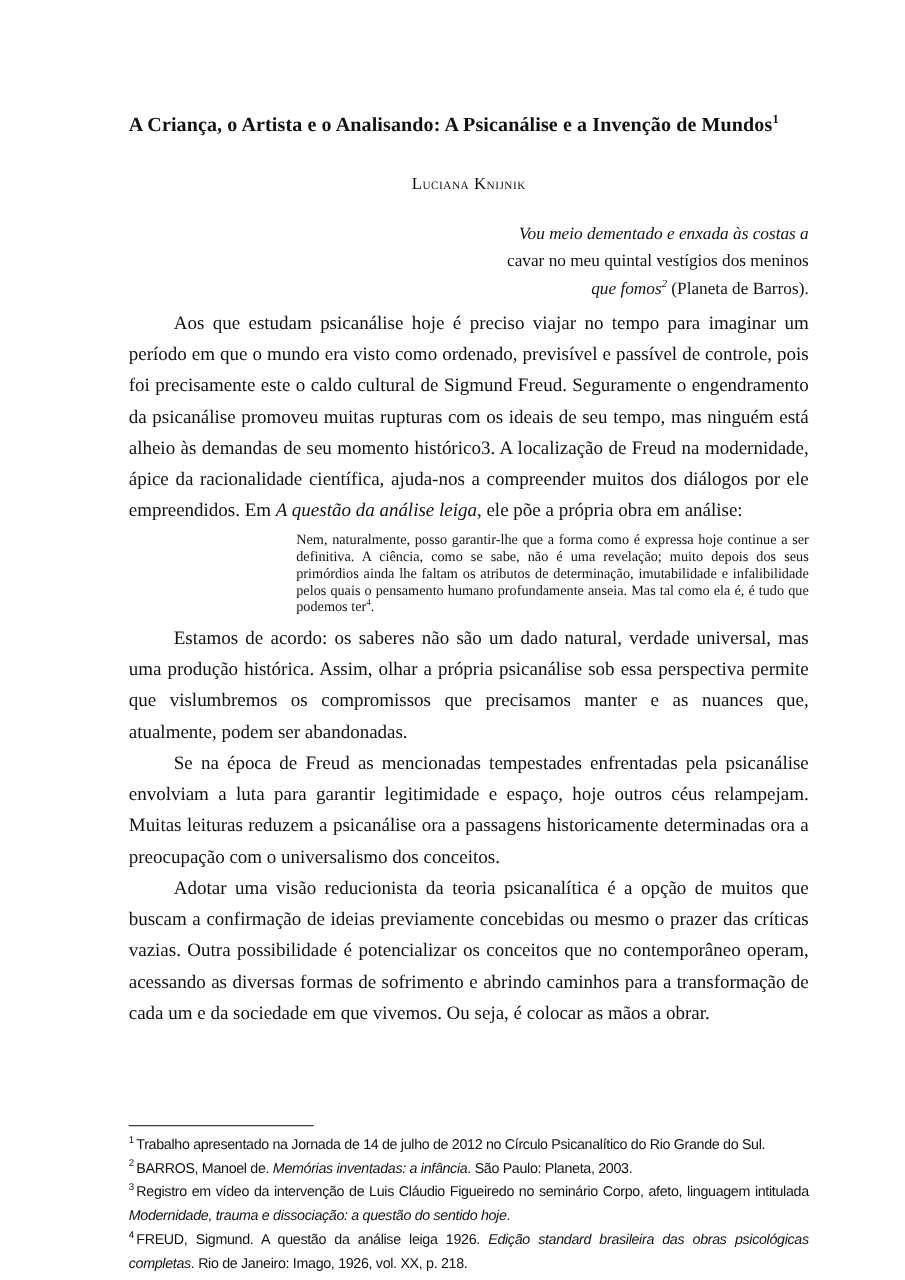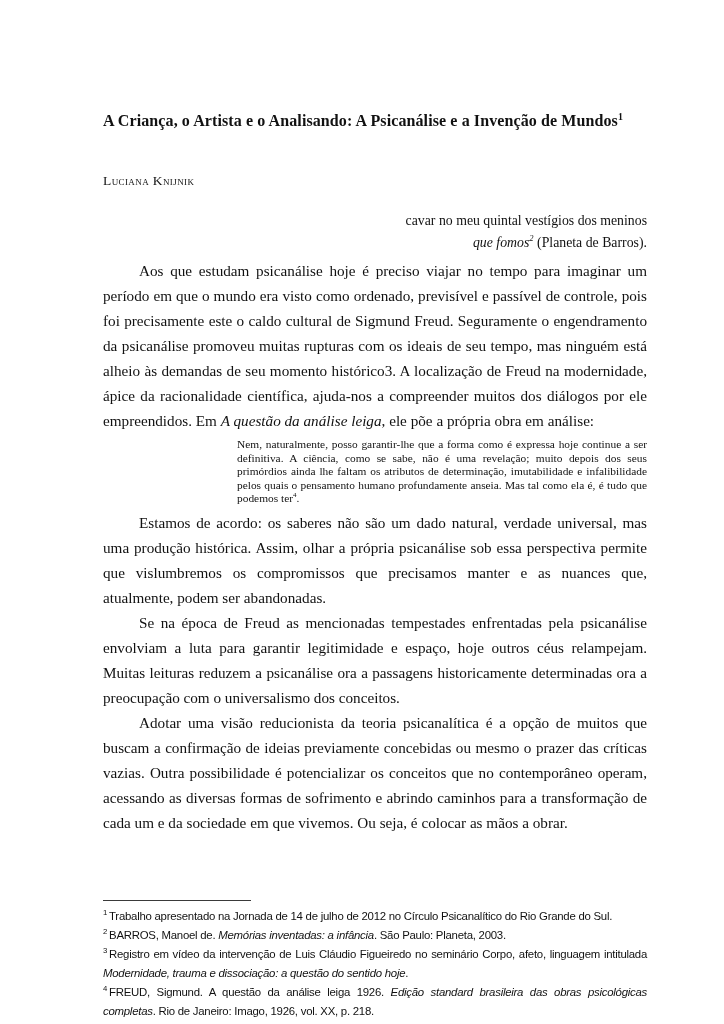--- a/index.html
+++ b/index.html
@@ -9,36 +9,36 @@
     height: 1024px;
     margin: 0 auto;
     background: #ffffff;
     color: #111111;
     font-family: "Liberation Serif", serif;
     overflow: hidden;
   }
   .content {
     position: absolute;
     left: 103px;
-    top: 112px;
+    top: 92px;
     width: 544px;
   }
   .doc-title {
     font-size: 16px;
     font-weight: bold;
     white-space: nowrap;
     letter-spacing: 0.1px;
   }
   .doc-title sup, .rich sup {
     font-size: 0.62em;
     line-height: 0;
   }
   .author {
-    margin-top: 43px;
-    text-align: left;
+    margin-top: 29px;
+    text-align: center;
     font-variant: small-caps;
     font-size: 13.5px;
     letter-spacing: 0.4px;
   }
   .epigraph {
     margin-top: 21px;
     text-align: right;
     font-size: 13.8px;
     line-height: 22px;
   }
@@ -93,20 +93,21 @@
 <body>
 
 <div class="page">
   <div class="content">
 
     <div class="doc-title"><span>A Criança, o Artista e o Analisando: A Psicanálise e a Invenção de Mundos</span><sup>1</sup></div>
 
     <div class="author">Luciana Knijnik</div>
 
     <div class="epigraph">
+      <div class="ep-line rich"><span style="font-style: italic;">Vou meio dementado e enxada às costas a</span></div>
       <div class="ep-line rich"><span style="">cavar no meu quintal vestígios dos meninos</span></div>
       <div class="ep-line rich"><span style="font-style: italic; text-align: right;">que fomos</span><sup style="font-style: italic;">2</sup><span> (Planeta de Barros).</span></div>
     </div>
 
     <p class="body-para first rich"><span>Aos que estudam psicanálise hoje é preciso viajar no tempo para imaginar um período em que o mundo era visto como ordenado, previsível e passível de controle, pois foi precisamente este o caldo cultural de Sigmund Freud. Seguramente o engendramento da psicanálise promoveu muitas rupturas com os ideais de seu tempo, mas ninguém está alheio às demandas de seu momento histórico3. A localização de Freud na modernidade, ápice da racionalidade científica, ajuda-nos a compreender muitos dos diálogos por ele empreendidos. Em </span><span style="font-style: italic;">A questão da análise leiga</span><span>, ele põe a própria obra em análise:</span></p>
 
     <div class="block-quote rich"><span>Nem, naturalmente, posso garantir-lhe que a forma como é expressa hoje continue a ser definitiva. A ciência, como se sabe, não é uma revelação; muito depois dos seus primórdios ainda lhe faltam os atributos de determinação, imutabilidade e infalibilidade pelos quais o pensamento humano profundamente anseia. Mas tal como ela é, é tudo que podemos ter</span><sup>4</sup><span>.</span></div>
 
     <p class="body-para rich"><span>Estamos de acordo: os saberes não são um dado natural, verdade universal, mas uma produção histórica. Assim, olhar a própria psicanálise sob essa perspectiva permite que vislumbremos os compromissos que precisamos manter e as nuances que, atualmente, podem ser abandonadas.</span></p>
     <p class="body-para rich"><span>Se na época de Freud as mencionadas tempestades enfrentadas pela psicanálise envolviam a luta para garantir legitimidade e espaço, hoje outros céus relampejam. Muitas leituras reduzem a psicanálise ora a passagens historicamente determinadas ora a preocupação com o universalismo dos conceitos.</span></p>

